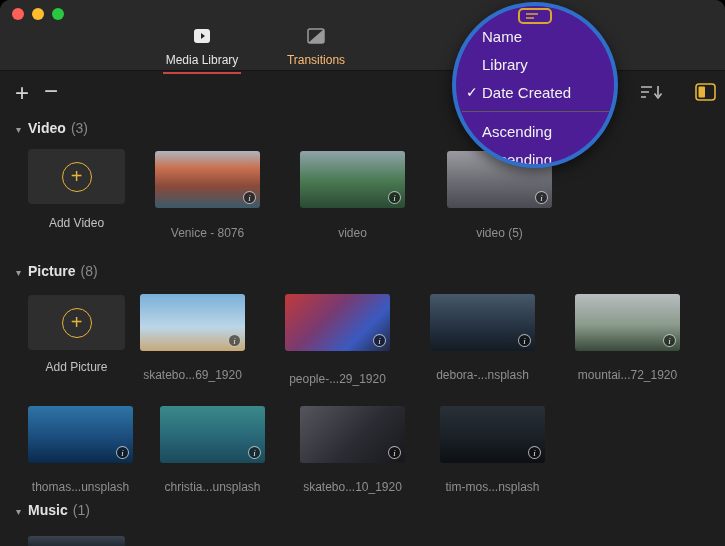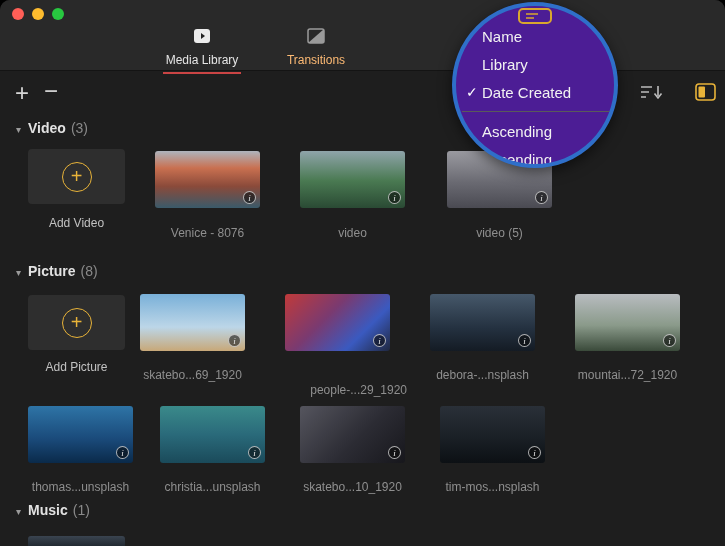--- a/index.html
+++ b/index.html
@@ -154,21 +154,21 @@
   <div class="addlbl" style="left:28px;top:360px;width:97px;">Add Picture</div>
 
   <div class="thumb g-skate1" style="left:140px;top:294px;">
     <span class="info">i</span>
   </div>
   <div class="tlabel" style="left:123px;top:368px;width:139px;">skatebo...69_1920</div>
 
   <div class="thumb g-people" style="left:285px;top:294px;">
     <span class="info">i</span>
   </div>
-  <div class="tlabel" style="left:268px;top:383px;width:139px;text-align:right;">people-...29_1920</div>
+  <div class="tlabel" style="left:268px;top:372px;width:139px;">people-...29_1920</div>
 
   <div class="thumb g-debora" style="left:430px;top:294px;">
     <span class="info">i</span>
   </div>
   <div class="tlabel" style="left:413px;top:368px;width:139px;">debora-...nsplash</div>
 
   <div class="thumb g-mountain" style="left:575px;top:294px;">
     <span class="info">i</span>
   </div>
   <div class="tlabel" style="left:558px;top:368px;width:139px;">mountai...72_1920</div>

